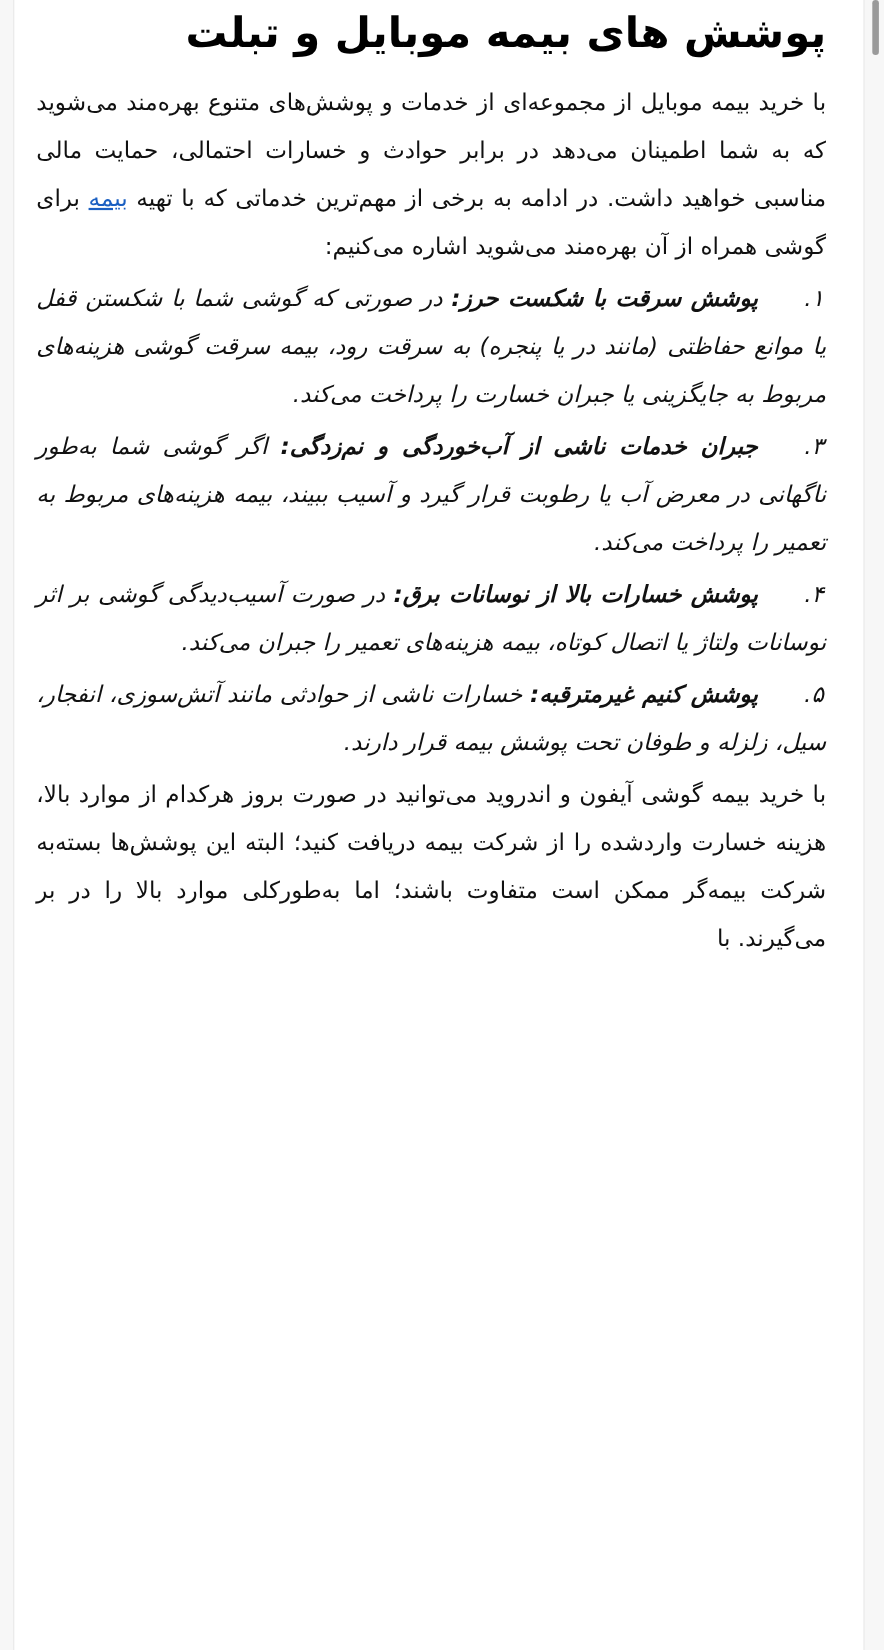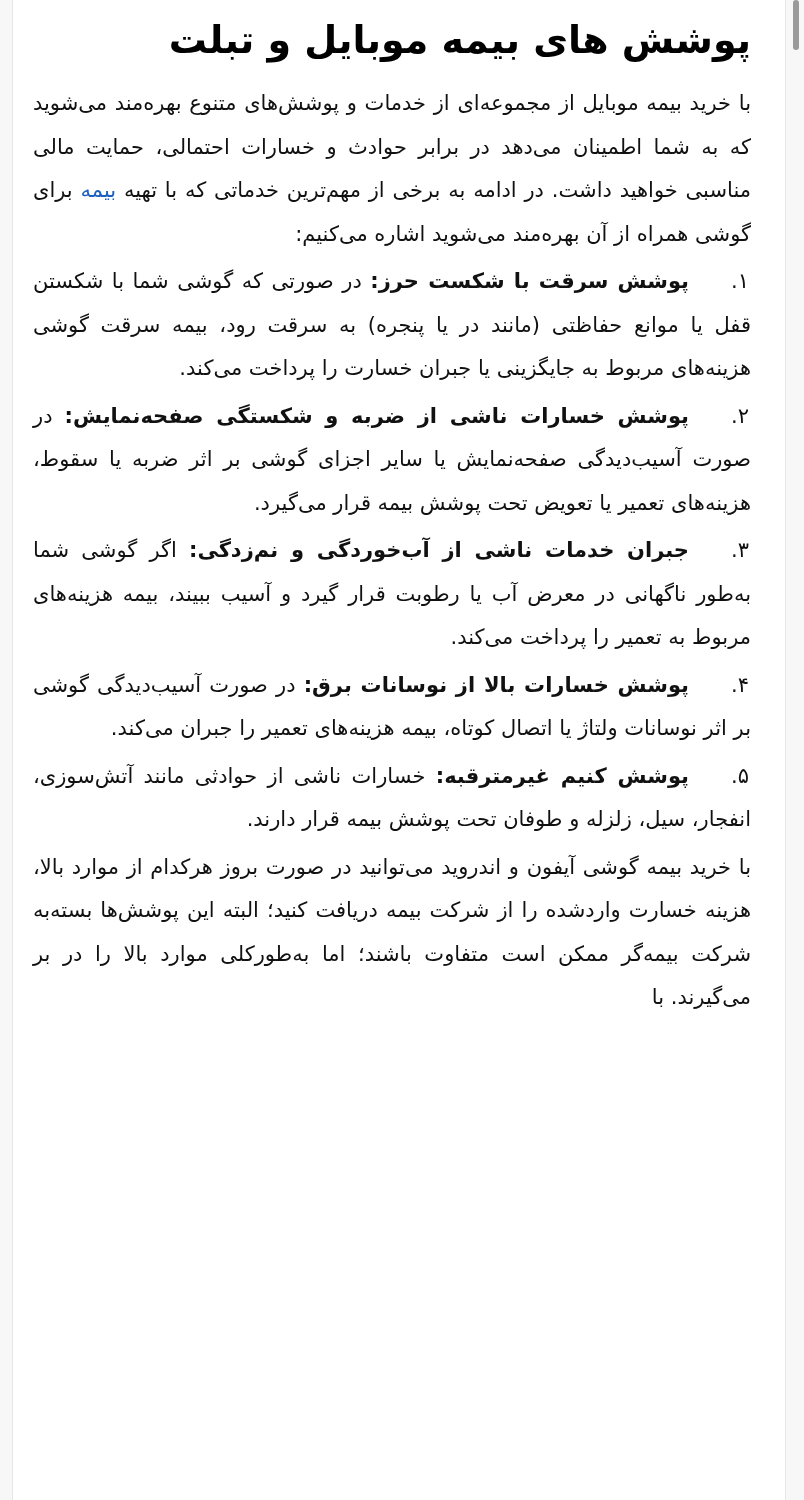--- a/index.html
+++ b/index.html
@@ -27,41 +27,43 @@
       box-sizing: border-box;
     }
     .content {
       direction: rtl;
       text-align: justify;
       padding: 0 34px 0 20px;
       box-sizing: border-box;
     }
     .title {
       margin: 0;
-      padding-top: 10px;
+      padding-top: 0;
       height: 72px;
       font-size: 38px;
       font-weight: bold;
       line-height: 60px;
       color: #000;
       text-align: right;
       letter-spacing: -0.5px;
     }
     .para {
       margin: 0 0 4px 0;
       font-size: 21px;
       line-height: 43.5px;
     }
     .para a {
       color: #1a5fc2;
+      text-decoration: underline;
     }
     .list {
       margin: 0;
       padding: 0;
       list-style: none;
+      font-style: italic;
     }
     .list-item {
       font-size: 21px;
       line-height: 43.5px;
       margin: 0 0 4px 0;
     }
     .item-number {
       display: inline-block;
       width: 60px;
       text-align: right;
@@ -92,21 +94,20 @@
 <body>
 
 <div class="page">
   <div class="content">
     <h2 class="title">پوشش های بیمه موبایل و تبلت</h2>
 
     <p class="para"><span>با خرید بیمه موبایل از مجموعه‌ای از خدمات و پوشش‌های متنوع بهره‌مند می‌شوید که به شما اطمینان می‌دهد در برابر حوادث و خسارات احتمالی، حمایت مالی مناسبی خواهید داشت. در ادامه به برخی از مهم‌ترین خدماتی که با تهیه </span><a>بیمه</a><span> برای گوشی همراه از آن بهره‌مند می‌شوید اشاره می‌کنیم:</span></p>
 
     <ol class="list">
       <li class="list-item"><span class="item-number">۱.</span><span class="item-heading">پوشش سرقت با شکست حرز:</span><span> در صورتی که گوشی شما با شکستن قفل یا موانع حفاظتی (مانند در یا پنجره) به سرقت رود، بیمه سرقت گوشی هزینه‌های مربوط به جایگزینی یا جبران خسارت را پرداخت می‌کند.</span></li>
-      <li class="list-item"><span class="item-number">۲.</span><span class="item-heading">پوشش خسارات ناشی از ضربه و شکستگی صفحه‌نمایش:</span><span> در صورت آسیب‌دیدگی صفحه‌نمایش یا سایر اجزای گوشی بر اثر ضربه یا سقوط، هزینه‌های تعمیر یا تعویض تحت پوشش بیمه قرار می‌گیرد.</span></li>
       <li class="list-item"><span class="item-number">۳.</span><span class="item-heading">جبران خدمات ناشی از آب‌خوردگی و نم‌زدگی:</span><span> اگر گوشی شما به‌طور ناگهانی در معرض آب یا رطوبت قرار گیرد و آسیب ببیند، بیمه هزینه‌های مربوط به تعمیر را پرداخت می‌کند.</span></li>
       <li class="list-item"><span class="item-number">۴.</span><span class="item-heading">پوشش خسارات بالا از نوسانات برق:</span><span> در صورت آسیب‌دیدگی گوشی بر اثر نوسانات ولتاژ یا اتصال کوتاه، بیمه هزینه‌های تعمیر را جبران می‌کند.</span></li>
       <li class="list-item"><span class="item-number">۵.</span><span class="item-heading">پوشش کنیم غیرمترقبه:</span><span> خسارات ناشی از حوادثی مانند آتش‌سوزی، انفجار، سیل، زلزله و طوفان تحت پوشش بیمه قرار دارند.</span></li>
     </ol>
 
     <p class="para">با خرید بیمه گوشی آیفون و اندروید می‌توانید در صورت بروز هرکدام از موارد بالا، هزینه خسارت واردشده را از شرکت بیمه دریافت کنید؛ البته این پوشش‌ها بسته‌به شرکت بیمه‌گر ممکن است متفاوت باشند؛ اما به‌طورکلی موارد بالا را در بر می‌گیرند. با</p>
   </div>
 </div>
 
 <div class="scrollbar-track">

